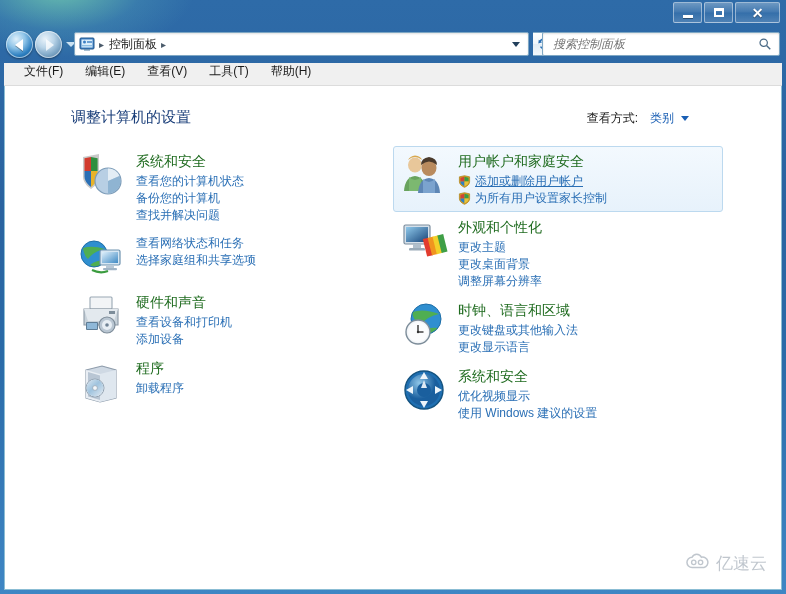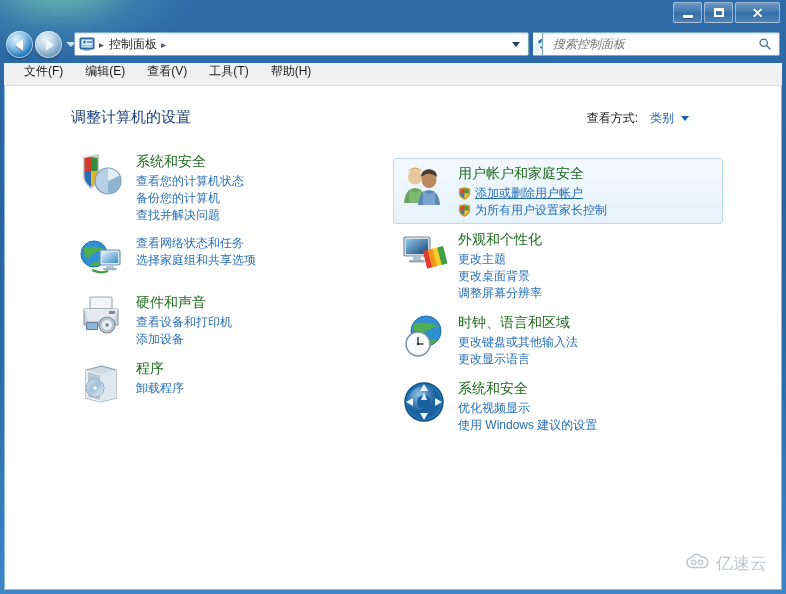--- a/index.html
+++ b/index.html
@@ -275,21 +275,20 @@
     position: relative;
     display: flex;
     padding: 4px 6px 4px 6px;
     box-sizing: border-box;
     border: 1px solid transparent;
     border-radius: 3px;
   }
   .category.highlight {
     background: linear-gradient(180deg, #f3f9fe 0%, #e7f2fb 100%);
     border: 1px solid #bcd9ef;
-    margin-top: 12px;
   }
   .cat-icon {
     width: 48px; height: 48px;
     flex: 0 0 48px;
     margin-right: 10px;
     position: relative;
   }
   .cat-body { padding-top: 1px; }
   .cat-title {
     font-size: 14px;

